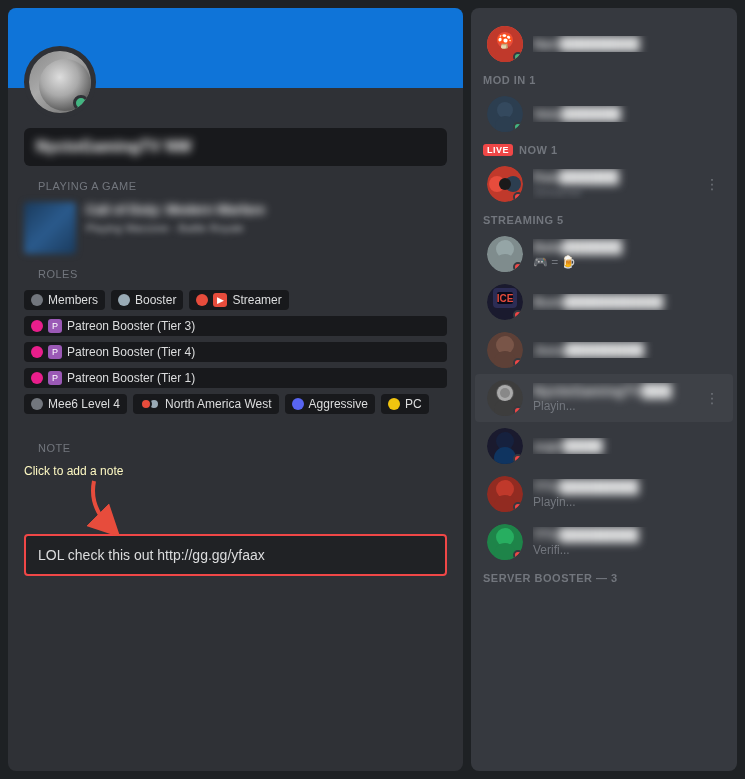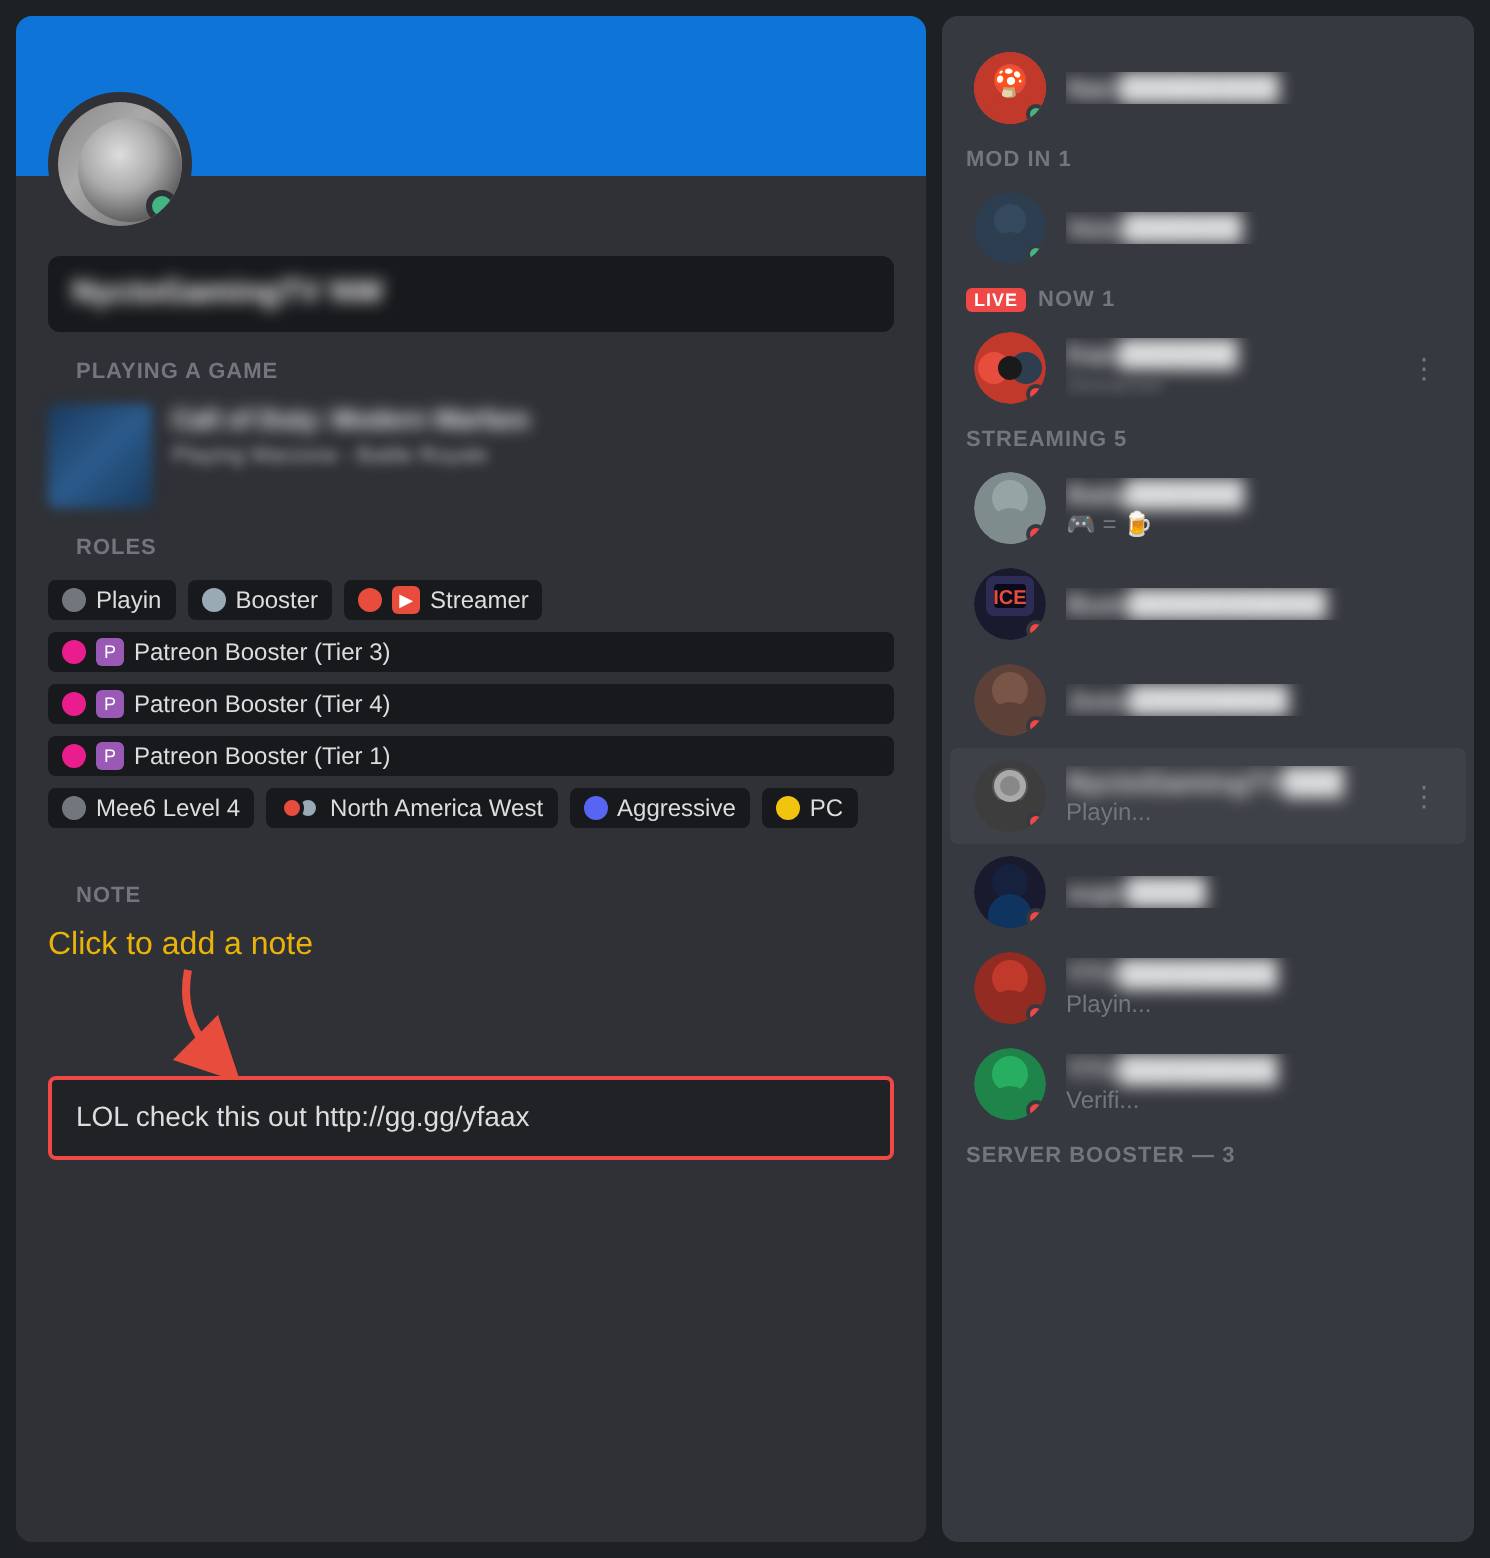--- a/index.html
+++ b/index.html
@@ -93,21 +93,21 @@
     }
 
     .username-tag {
       font-size: 12px;
       color: #72767d;
       filter: blur(3px);
     }
 
     .section-label {
       font-size: 11px;
-      font-weight: 700;
+      font-weight: 400;
       color: #72767d;
       text-transform: uppercase;
       letter-spacing: 0.5px;
       margin-bottom: 10px;
       padding-left: 14px;
     }
 
     
     .playing-section {
       margin-bottom: 14px;
@@ -195,22 +195,22 @@
       justify-content: center;
       font-size: 9px;
     }
 
     
     .note-section {
       margin-bottom: 2px;
     }
 
     .note-hint {
-      font-size: 16px;
-      color: #eab308;
+      font-size: 12px;
+      color: #fef9c3;
       margin-bottom: 8px;
     }
 
     .arrow-container {
       position: relative;
       height: 48px;
       display: flex;
       align-items: center;
     }
 
@@ -381,21 +381,21 @@
         </div>
       </div>
     </div>
 
     <div class="roles-section">
       <div class="section-label">ROLES</div>
       <div class="roles-grid">
 
         <div class="role-badge">
           <div class="role-dot" style="background:#72767d;"></div>
-          <span>Playin</span>
+          <span>Members</span>
         </div>
 
         <div class="role-badge">
           <div class="role-dot" style="background:#99aab5;"></div>
           <span>Booster</span>
         </div>
 
         <div class="role-badge">
           <div class="role-dot" style="background:#e74c3c;"></div>
           <div class="role-icon" style="background:#e74c3c;color:#fff;">▶</div>

